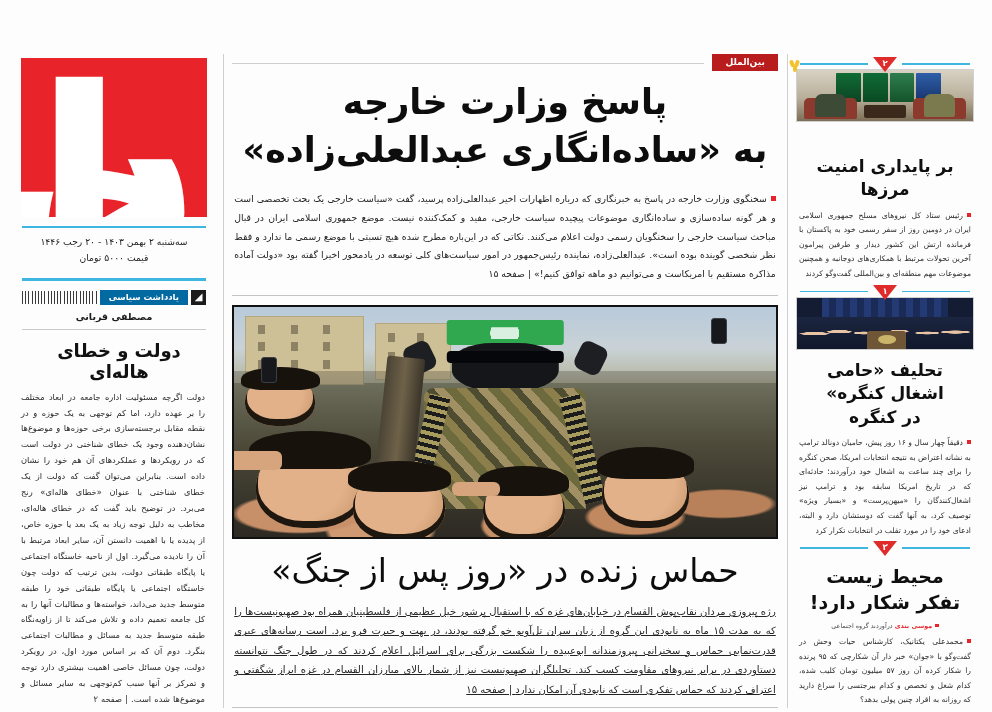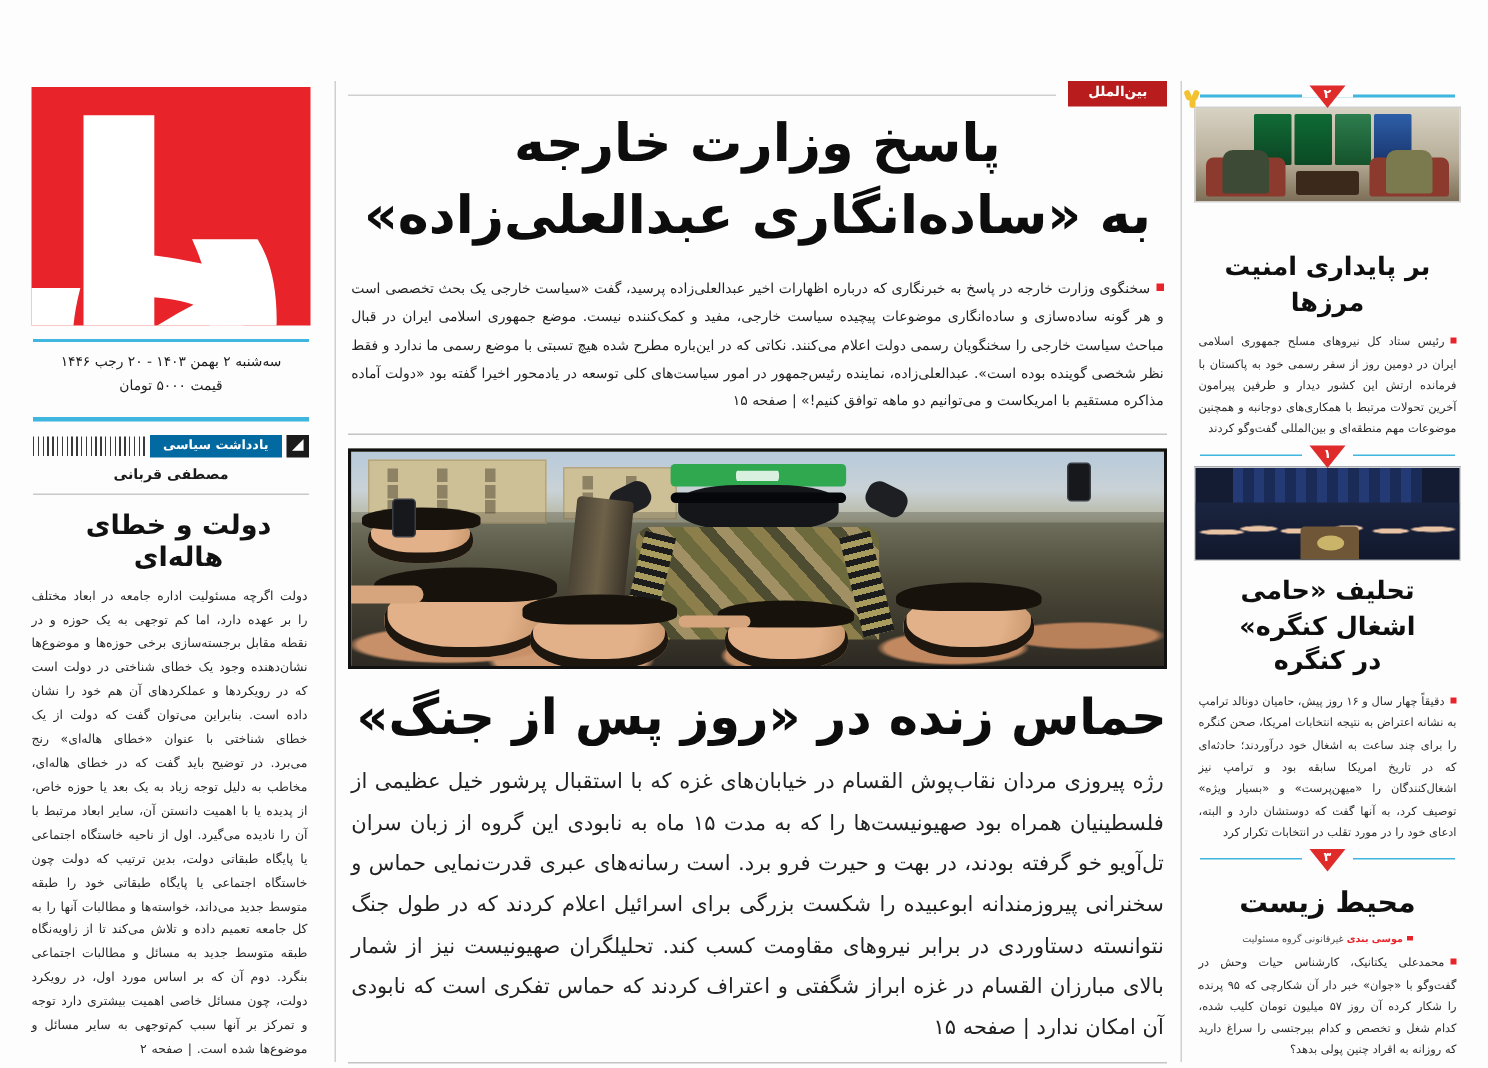--- a/index.html
+++ b/index.html
@@ -254,35 +254,36 @@
     position:absolute; top:8%; width:58%; height:22%;
     background:#d7a57d; border-radius:6px;
   }
   .phone {
     position:absolute; width:16px; height:26px; background:#16181c;
     border:1px solid #3a3f46; border-radius:3px;
   }
 
   
   .bottom-head {
-    text-align:right;
+    text-align:center;
     font-size:33px;
-    font-weight:700;
+    font-weight:400;
     line-height:1.3;
     color:#0d0d0d;
     letter-spacing:-0.5px;
     padding:11px 0 0 0;
   }
   .bottom-body {
-    font-size:14px;
+    font-size:10px;
     line-height:1.95;
     color:#232323;
     text-align:justify;
     direction:rtl;
     padding:9px 2px 0 2px;
+    text-decoration:underline;
   }
   .hr-bottom { height:1px; background:#c4c4c4; margin-top:8px; }
 
   
   .side-col {
     width:178px; flex:0 0 178px;
     display:flex; flex-direction:column;
   }
   .divider {
     position:relative; height:18px; margin:3px 0 5px 0;
@@ -565,25 +566,26 @@
 
     <div class="divider">
       <div class="dl"></div>
         <div class="cover"></div>
       <div class="tri"></div>
       <div class="num">۳</div>
     </div>
 
     <h3 class="side-title big">
       <span>محیط زیست</span><br>
+      <span>تفکر شکار دارد!</span>
     </h3>
 
     <div class="side-byline">
       <span class="bsq"></span><span class="red">موسی بندی</span>
-      <span>غیرقانونی گروه مسئولیت</span>
+      <span>درآوردند گروه اجتماعی</span>
     </div>
 
     <div class="side-body">
       <span class="bullet-sq"></span><span>محمدعلی یکتانیک، کارشناس حیات وحش در گفت‌وگو با «جوان» خبر دار آن شکارچی که ۹۵ پرنده را شکار کرده آن روز ۵۷ میلیون تومان کلیب شده، کدام شغل و تخصص و کدام بیرجتسی را سراغ دارید که روزانه به اقراد چنین پولی بدهد؟</span>
     </div>
   </div>
 
 </div>
 
 </body></html>

